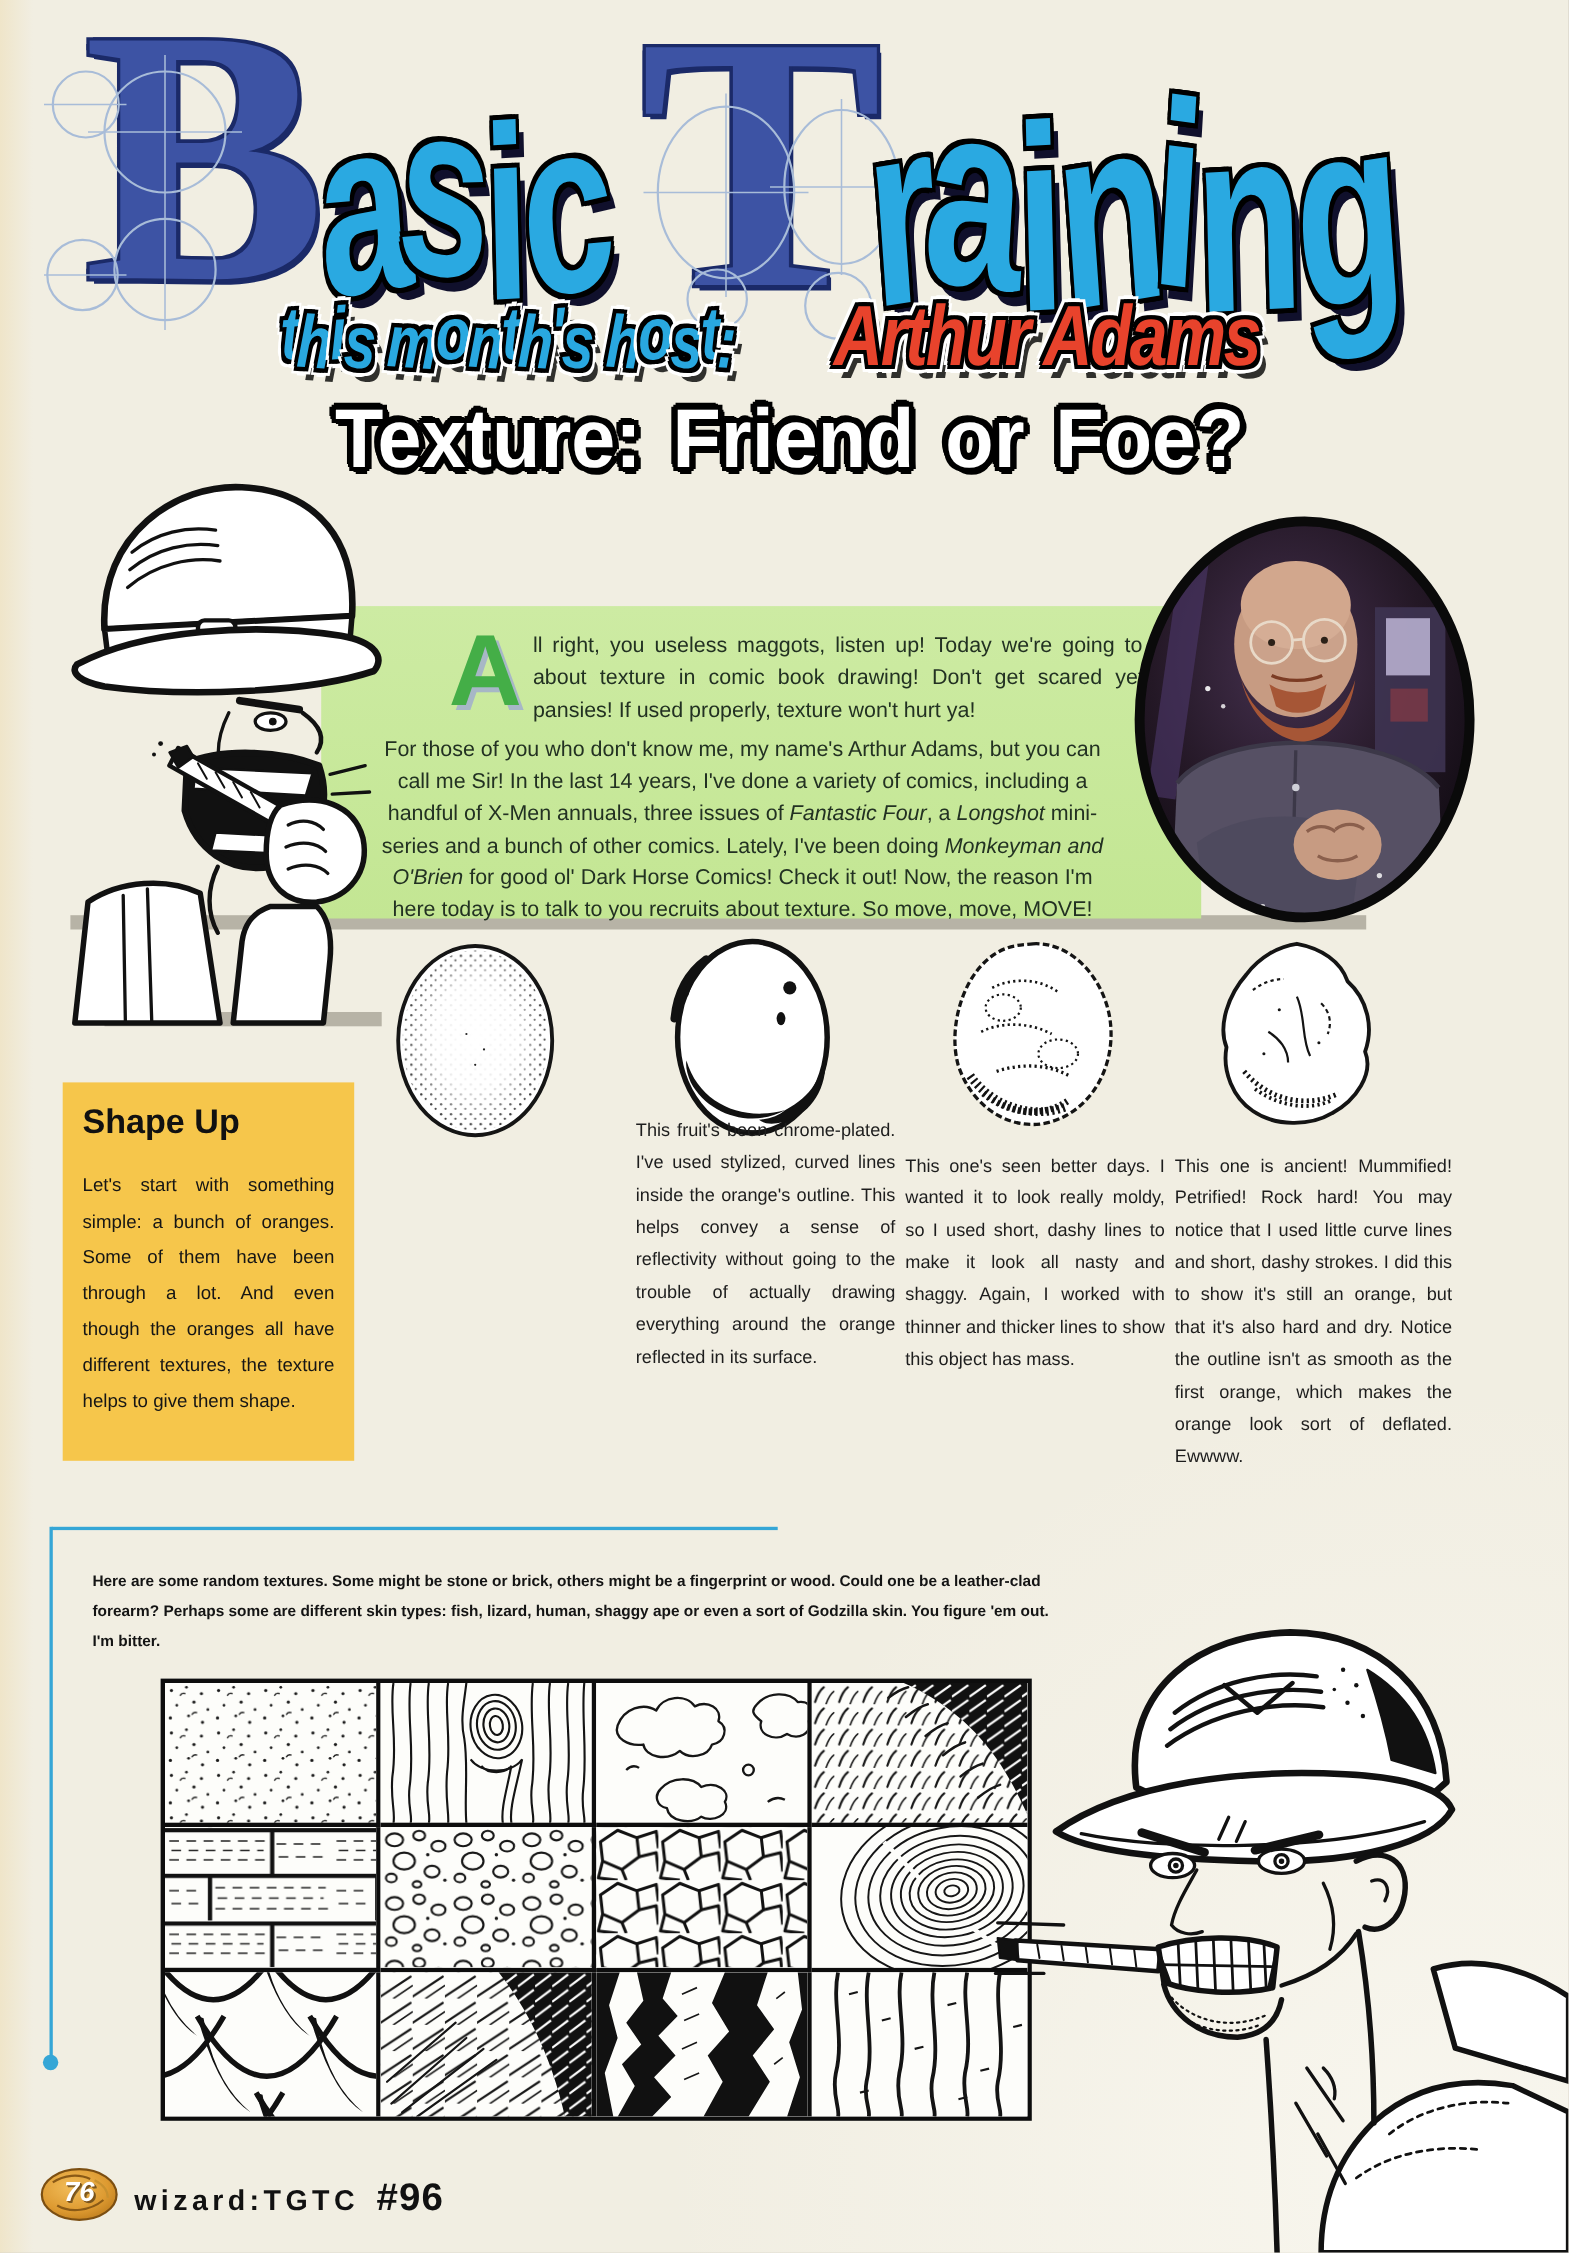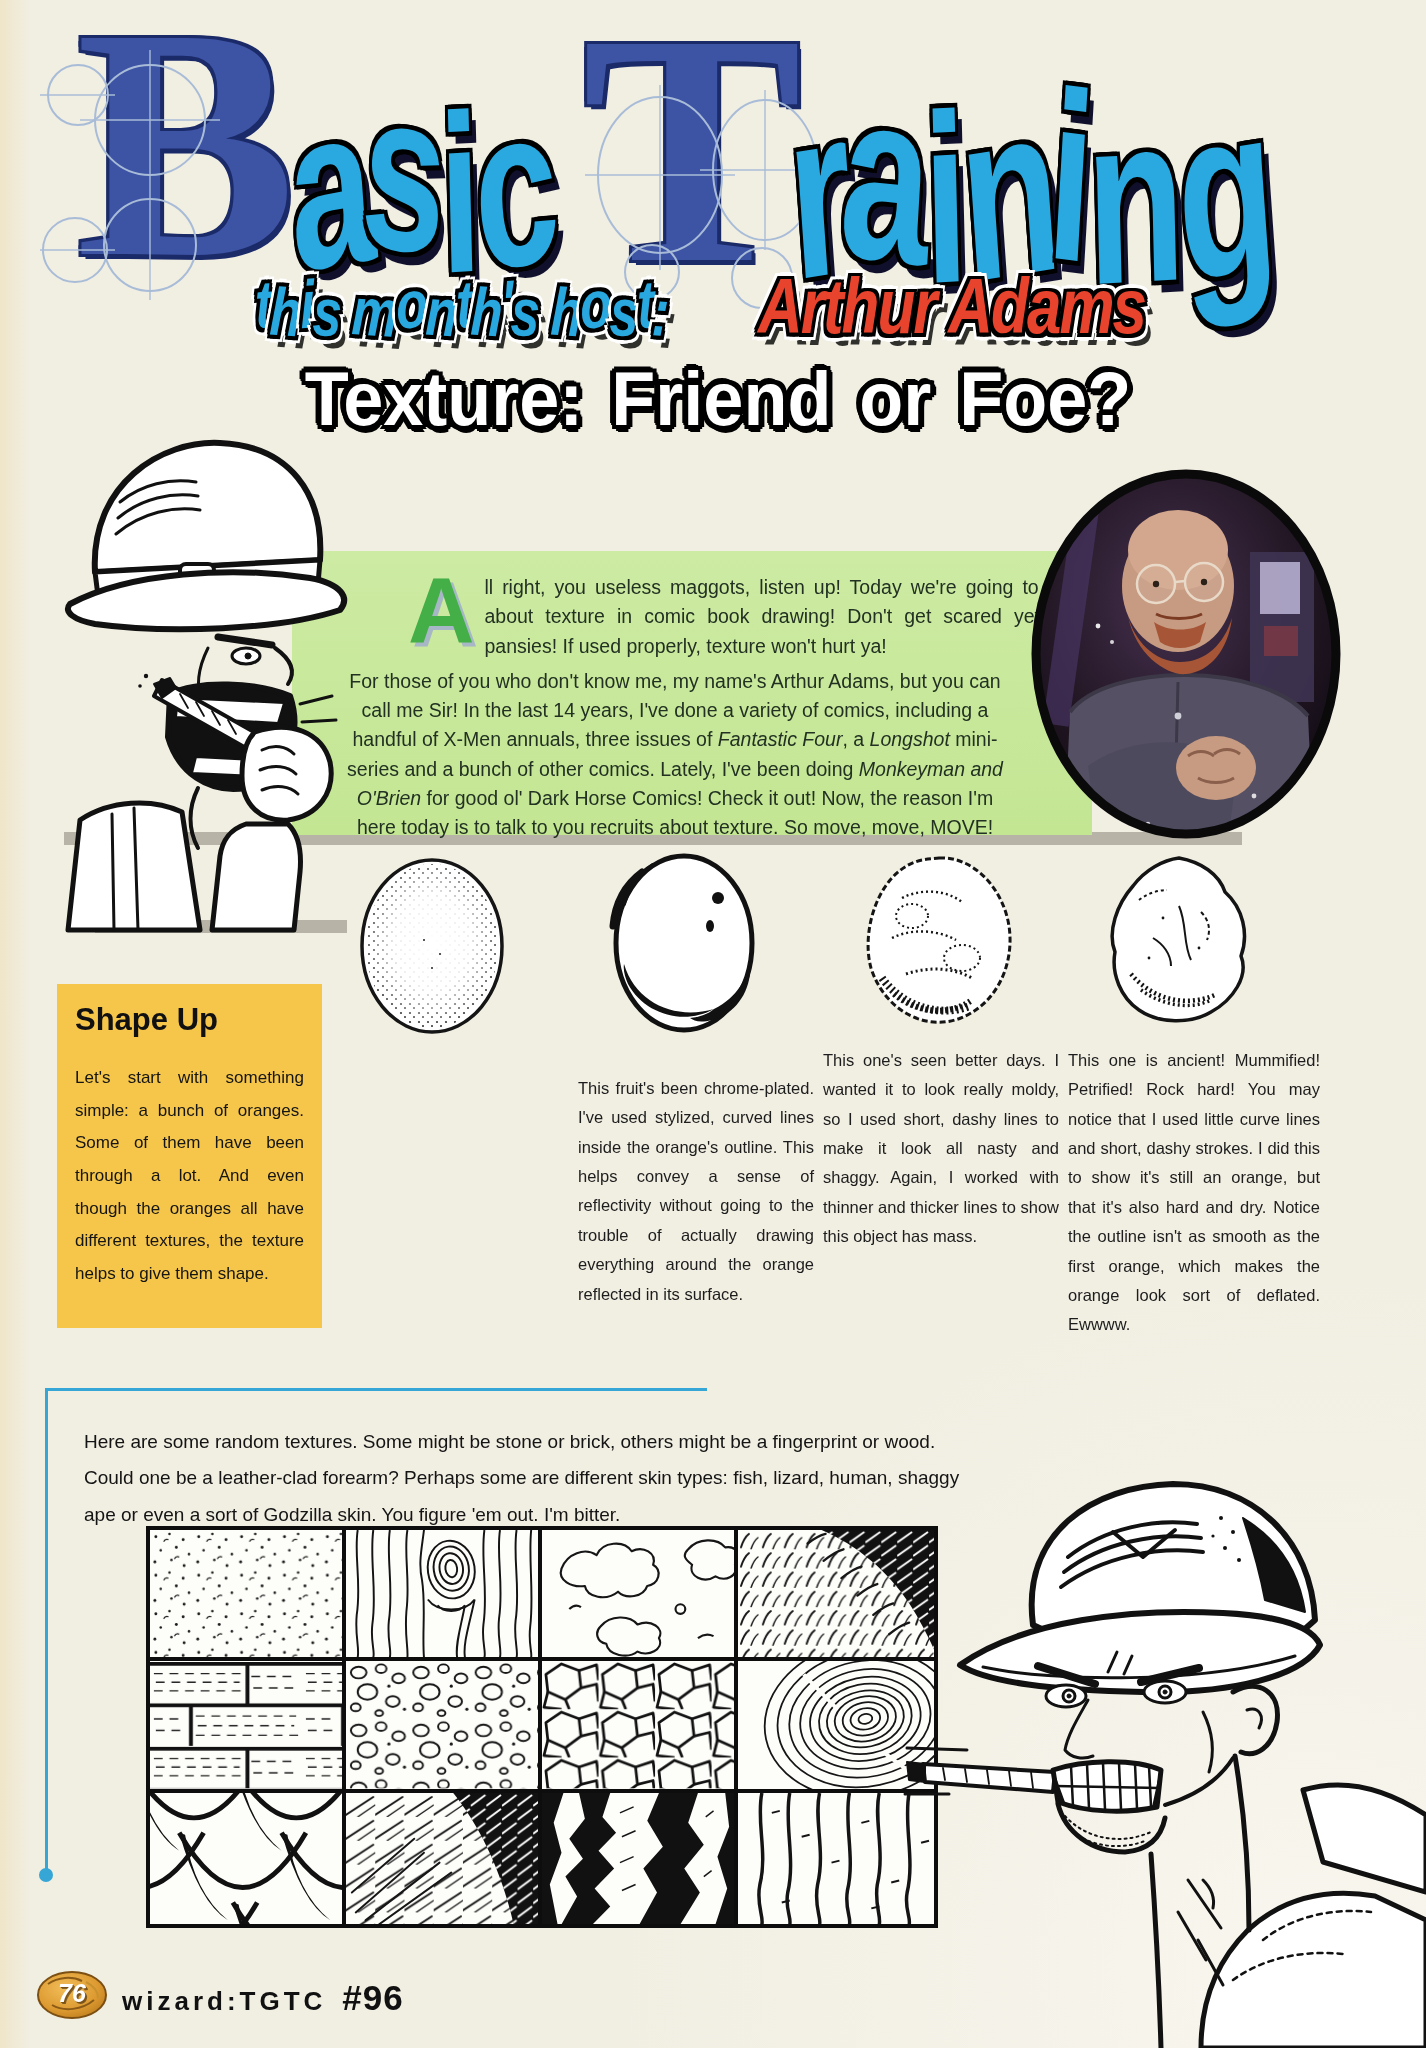--- a/index.html
+++ b/index.html
@@ -53,21 +53,21 @@
   .intro-p2{padding:6px 78px 0 44px;text-align:center;}
   .shadow-bar{background:#b7b3a6;}
   
   .shape-box{background:#f6c64b;padding:18px 18px 0 18px;box-sizing:border-box;}
   .shape-title{font-size:31px;font-weight:700;letter-spacing:0;color:#111;margin:0 0 24px 0;}
   .shape-body{font-size:17px;line-height:1.92;text-align:justify;color:#151515;}
   
   .col{width:236px;font-size:16.5px;line-height:1.78;text-align:justify;color:#1d1d1d;}
   
   .rule-c{background:#35a6d6;}
-  .tex-intro{width:892px;font-size:19px;line-height:1.92;color:#141414;}
+  .tex-intro{width:892px;font-size:14px;line-height:1.92;color:#141414;font-weight:bold;}
   .tex-grid{display:grid;grid-template-columns:repeat(4,1fr);grid-template-rows:repeat(3,1fr);
     border:4px solid #0d0d0d;background:#fff;box-sizing:border-box;}
   .tex-cell{border-right:4px solid #0d0d0d;border-bottom:4px solid #0d0d0d;overflow:hidden;background:#fdfdfa;}
   .tex-cell:nth-child(4n){border-right:none;}
   .tex-cell:nth-child(n+9){border-bottom:none;}
   .tex-cell svg{display:block;width:100%;height:100%;}
   
   .badge-num{position:absolute;left:0;top:9px;width:72px;text-align:center;font-size:25px;
     font-weight:900;font-style:italic;color:#fff;
     text-shadow:1px 1px 0 #7c4f12,2px 2px 0 rgba(0,0,0,.45);}
@@ -361,21 +361,21 @@
         <circle cx="116" cy="100" r="1.4"></circle>
         <circle cx="66" cy="110" r="1.4"></circle>
       </g>
   </svg>
 
   <div class="abs shape-box" style="left:57px;top:984px;width:265px;height:344px;z-index:2">
     <h2 class="shape-title">Shape Up</h2>
     <div class="shape-body">Let's start with something simple: a bunch of oranges. Some of them have been through a lot. And even though the oranges all have different textures, the texture helps to give them shape.</div>
   </div>
 
-  <div class="abs col" style="left:578px;top:1074px;z-index:2">This fruit's been chrome-plated. I've used stylized, curved lines inside the orange's outline. This helps convey a sense of reflectivity without going to the trouble of actually drawing everything around the orange reflected in its surface.</div>
+  <div class="abs col" style="left:578px;top:1014px;z-index:2">This fruit's been chrome-plated. I've used stylized, curved lines inside the orange's outline. This helps convey a sense of reflectivity without going to the trouble of actually drawing everything around the orange reflected in its surface.</div>
   <div class="abs col" style="left:823px;top:1046px;z-index:2">This one's seen better days. I wanted it to look really moldy, so I used short, dashy lines to make it look all nasty and shaggy. Again, I worked with thinner and thicker lines to show this object has mass.</div>
   <div class="abs col" style="left:1068px;top:1046px;width:252px">This one is ancient! Mummified! Petrified! Rock hard! You may notice that I used little curve lines and short, dashy strokes. I did this to show it's still an orange, but that it's also hard and dry. Notice the outline isn't as smooth as the first orange, which makes the orange look sort of deflated. Ewwww.</div>
 
   <div class="abs rule-c" style="left:47px;top:1388px;width:660px;height:3px;z-index:1"></div>
   <div class="abs rule-c" style="left:45px;top:1388px;width:3px;height:486px;z-index:1"></div>
   <div class="abs" style="left:39px;top:1868px;width:14px;height:14px;border-radius:50%;background:#35a6d6;z-index:1"></div>
 
   <div class="abs tex-intro" style="left:84px;top:1424px;z-index:2">Here are some random textures. Some might be stone or brick, others might be a fingerprint or wood. Could one be a leather-clad forearm? Perhaps some are different skin types: fish, lizard, human, shaggy ape or even a sort of Godzilla skin. You figure 'em out. I'm bitter.</div>
 
   <div class="abs tex-grid" style="left:146px;top:1526px;width:792px;height:402px;z-index:2">

